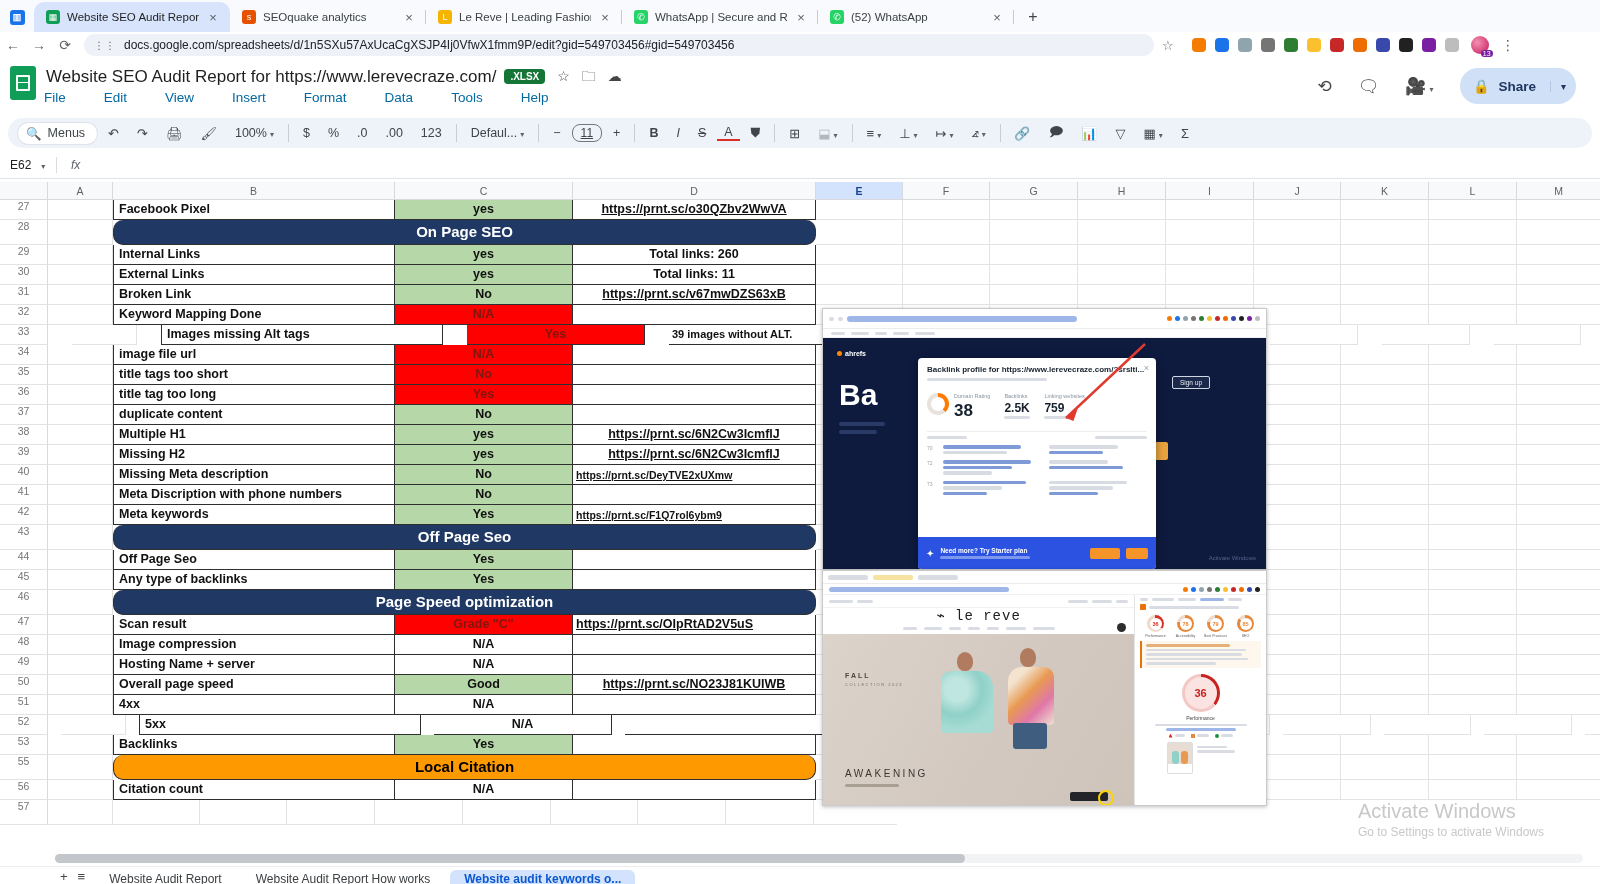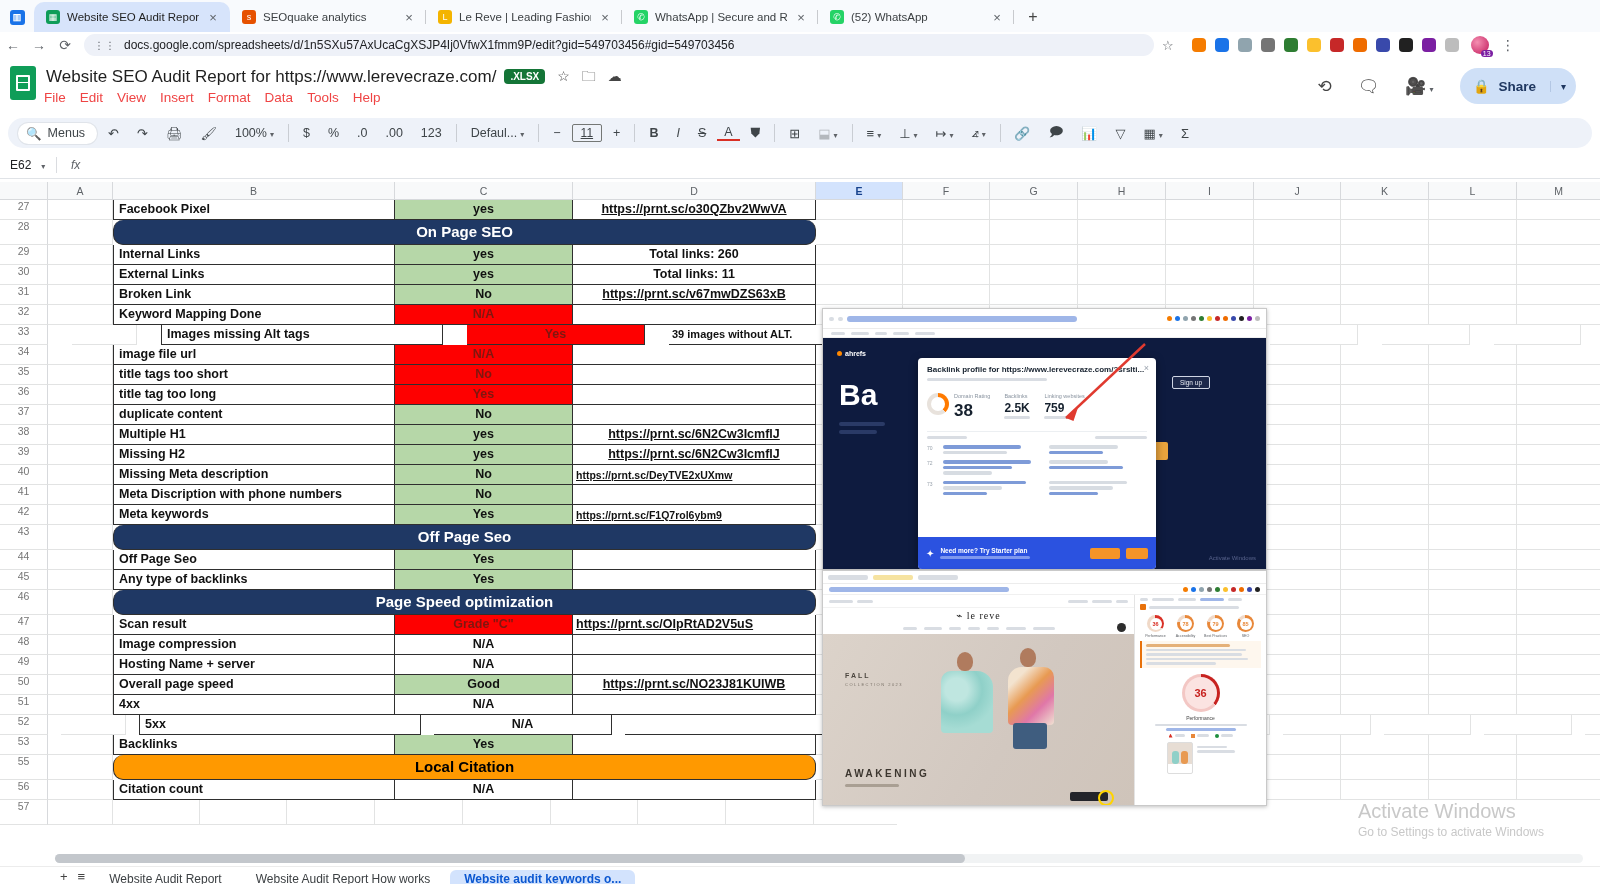--- a/index.html
+++ b/index.html
@@ -31,34 +31,34 @@
   .avatar { width:18px; height:18px; border-radius:50%; background:radial-gradient(circle at 35% 35%, #f48fb1, #c2185b); position:relative; }
   .avatar .badge { position:absolute; right:-4px; bottom:-3px; background:#7b1fa2; color:#fff; font-size:7px; border-radius:6px; padding:0 2px; }
 
   
   #sheetshdr { left:0; top:58px; width:1600px; height:54px; background:#fff; }
   #sheets-logo { left:10px; top:8px; width:26px; height:34px; background:#0f9d58; border-radius:3px; display:flex; align-items:center; justify-content:center; }
   #sheets-logo .cellsq { width:14px; height:16px; border:2px solid #fff; border-radius:1px; background:linear-gradient(#fff 45%, transparent 45%) center/10px 2px no-repeat; }
   #doc-title { left:46px; top:8px; font-size:17px; color:#1f1f1f; white-space:nowrap; }
   #xlsx-badge { display:inline-block; background:#147537; color:#fff; font-size:10px; font-weight:bold; padding:2px 6px; border-radius:4px; margin-left:8px; vertical-align:2px; }
   .title-ico { color:#444; font-size:14px; margin-left:12px; vertical-align:1px; }
-  #menubar { left:44px; top:32px; display:flex; gap:14px; font-size:13.5px; color:#ef4444; }
+  #menubar { left:44px; top:32px; display:flex; gap:38px; font-size:13.5px; color:#0369a1; }
   #hdr-right { right:24px; top:10px; display:flex; align-items:center; gap:26px; }
   .hdr-ico { color:#444; font-size:17px; }
   #share-pill { display:flex; align-items:center; background:#cfe0f7; border-radius:18px; height:36px; overflow:hidden; }
   #share-main { display:flex; align-items:center; gap:8px; padding:0 14px; font-size:13.5px; font-weight:600; color:#1f3760; }
   #share-drop { border-left:1px solid #b3c7e4; padding:0 10px; color:#1f3760; font-size:10px; }
 
   
   #toolbar { left:8px; top:118px; width:1584px; height:30px; background:#eef2f9; border-radius:18px; display:flex; align-items:center; padding:0 10px; gap:4px; font-size:12.5px; color:#3f4549; }
   .tb { padding:0 7px; white-space:nowrap; }
   .tb.ic { font-size:13px; }
   #menus-btn { background:#fff; border-radius:14px; padding:3px 12px 3px 8px; display:flex; gap:6px; align-items:center; box-shadow:0 0 0 1px #e0e4ea; }
   .tbsep { width:1px; height:18px; background:#c9cdd3; margin:0 3px; }
-  #fontsize-box { border:1px solid #747775; border-radius:2px; padding:1px 8px; font-size:12px;text-decoration:underline; }
+  #fontsize-box { border:1px solid #747775; border-radius:8px; padding:1px 8px; font-size:12px;text-decoration:underline; }
   .caret { font-size:8px; color:#5f6368; margin-left:3px; }
 
   
   #fbar { left:0; top:152px; width:1600px; height:27px; background:#fff; border-bottom:1px solid #e0e3e7; display:flex; align-items:center; }
   #cellref { width:56px; padding-left:10px; font-size:12px; color:#202124; }
   #cellref .caret { margin-left:10px; }
   .fsep { width:1px; height:16px; background:#dadce0; }
   #fx { font-style:italic; color:#5f6368; font-size:12px; margin-left:14px; }
 
   
@@ -129,27 +129,27 @@
   .ahb-btn { height:11px; border-radius:2px; background:#f59428; flex:none; }
   .ah-wm { position:absolute; right:10px; bottom:8px; color:#5a6residual685; font-size:6px; color:#56618a; }
   #arrow1 { position:absolute; left:0; top:0; pointer-events:none; }
 
   #shot2 { left:822px; top:570px; width:445px; height:236px; background:#fff; border:1px solid #c9c9c9; box-shadow:0 1px 4px rgba(0,0,0,.25); overflow:hidden; display:flex; flex-direction:column; }
   .s2chrome { height:13px; border-bottom:1px solid #ececec; display:flex; align-items:center; gap:5px; padding:0 5px; }
   .s2url { height:11px; border-bottom:1px solid #f0f0f0; display:flex; align-items:center; gap:4px; padding:0 6px; }
   .s2body { flex:1; display:flex; }
   .site { width:312px; flex:none; display:flex; flex-direction:column; border-right:1px solid #e4e4e4; }
   .site-top { height:13px; display:flex; align-items:center; gap:4px; padding:0 6px; border-bottom:1px solid #f2f2f2; }
-  .site-logo { height:15px; display:flex; align-items:center; justify-content:center; font-size:10px; letter-spacing:1px; color:#222; font-family:Liberation Serif, serif; }
+  .site-logo { height:15px; display:flex; align-items:center; justify-content:center; font-size:14px; letter-spacing:1px; color:#222; font-family:Liberation Mono, monospace; }
   .site-nav { height:11px; display:flex; align-items:center; justify-content:center; gap:7px; position:relative; }
   .gearbtn { position:absolute; right:8px; top:0px; width:9px; height:9px; border-radius:50%; background:#2d2d2d; }
   .hero { flex:1; position:relative; background:linear-gradient(120deg,#dcd3ca,#d2c8c0 60%,#cfc4ba); overflow:hidden; }
   .hero-kicker { position:absolute; left:22px; top:38px; font-size:7px; letter-spacing:2px; color:#4c463f; font-weight:bold; }
   .hero-sub { position:absolute; left:22px; top:48px; font-size:4px; letter-spacing:1.5px; color:#7a7268; }
-  .hero-title { position:absolute; left:22px; bottom:26px; font-size:10px; letter-spacing:2.5px; color:#3c362f; font-weight:700; }
+  .hero-title { position:absolute; left:22px; bottom:26px; font-size:10px; letter-spacing:2.5px; color:#3c362f; font-weight:400; }
   .hero-tsub { position:absolute; left:22px; bottom:18px; width:54px; height:3px; background:#a99f93; border-radius:2px; }
   .fig { position:absolute; }
   .head { width:16px; height:19px; border-radius:50% 50% 45% 45%; background:#b07b5e; position:relative; }
   .hair { position:absolute; inset:-4px -3px 6px -3px; border-radius:50% 50% 40% 40%; background:#3a2420; z-index:-1; }
   .top1 { width:52px; height:62px; border-radius:10px 16px 4px 4px; background:radial-gradient(circle at 30% 30%, #bfe6e0 20%, #8fd0c8 45%, #a6dcd4 70%); }
   .top2 { width:46px; height:58px; border-radius:14px 10px 4px 4px; background:linear-gradient(135deg,#f3e3cf 20%, #e89a52 45%, #e077a8 70%, #f0e2d2); }
   .denim { width:34px; height:26px; background:#3f5d7f; border-radius:3px; margin-top:-2px; }
   .cta-pill { position:absolute; right:26px; bottom:4px; width:38px; height:9px; background:#23242a; border-radius:2px; }
   .cta-ring { position:absolute; right:20px; bottom:-1px; width:16px; height:16px; border:2px solid #ffd400; border-radius:50%; }
   .devtools { flex:1; background:#fff; display:flex; flex-direction:column; padding:3px 5px; gap:3px; overflow:hidden; }

